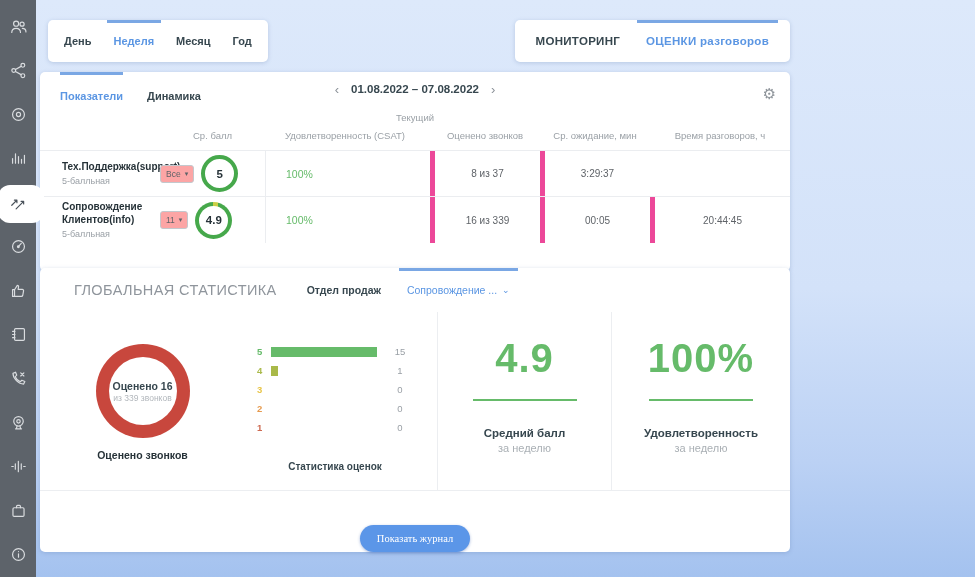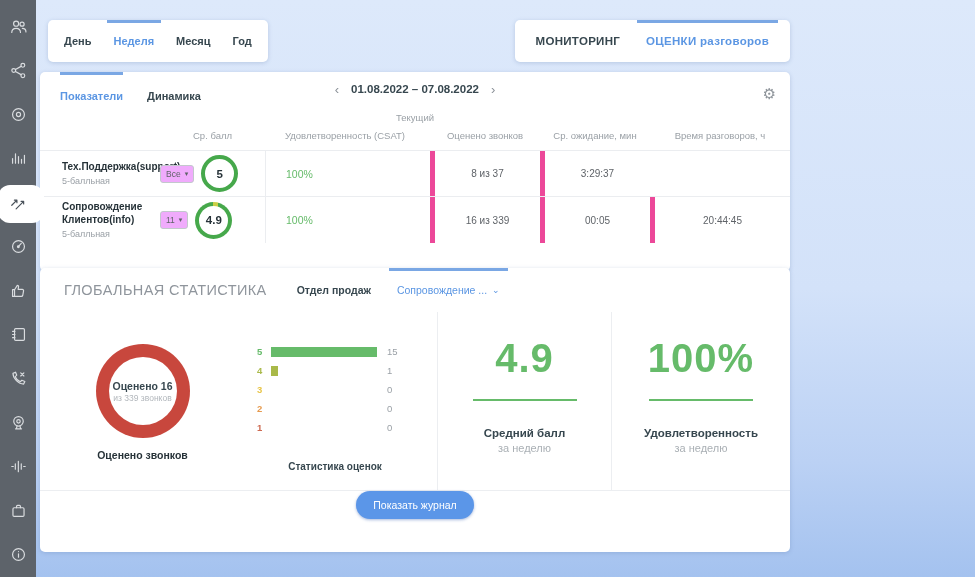--- a/index.html
+++ b/index.html
@@ -40,62 +40,62 @@
   .trow { display:grid; grid-template-columns:120px 105px 165px 110px 110px 140px; }
   .thead { height:31px; border-bottom:1px solid #ebedf0; }
   .th { font-size:9.5px; color:#9aa0a6; display:flex; align-items:center; justify-content:center; white-space:nowrap; }
   .th.left { justify-content:flex-start; padding-left:20px; }
   .tdrow { height:46px; }
   .tdrow.first { border-bottom:1px solid #ebedf0; }
   .name-cell { padding-left:22px; display:flex; flex-direction:column; justify-content:center; }
   .row-name { font-size:10px; font-weight:700; color:#263238; line-height:1.25; }
   .row-scale { font-size:9px; color:#9aa0a6; margin-top:3px; }
   .score-cell { display:flex; align-items:center; gap:7px; }
-  .mini-select { border:1px solid #c3c8cd; border-radius:3px; font-size:8.5px; color:#5f6368; padding:3px 5px; background:#f0abfc; display:flex; align-items:center; gap:4px; cursor:pointer; }
+  .mini-select { border:1px solid #c3c8cd; border-radius:3px; font-size:8.5px; color:#5f6368; padding:3px 5px; background:#fca5a5; display:flex; align-items:center; gap:4px; cursor:pointer; }
   .mini-select .sel-caret { font-size:7px; color:#5f6368; }
   .ring { width:37px; height:37px; border-radius:50%; display:flex; align-items:center; justify-content:center; font-size:11.5px; font-weight:700; color:#263238; flex:0 0 auto; }
   .ring.solid { border:4px solid #46a84b; }
   .ring.conic { background:conic-gradient(#c9cf45 0deg 16deg,#46a84b 16deg 360deg); position:relative; }
   .ring.conic::before { content:""; position:absolute; inset:4px; background:#fff; border-radius:50%; }
   .ring.conic span { position:relative; }
   .csat-cell { display:flex; align-items:center; padding-left:20px; font-size:10.5px; color:#66bb6a; border-left:1px solid #ebedf0; }
   .num-cell { display:flex; align-items:center; justify-content:center; font-size:10px; color:#5f6368; border-left:5px solid #ec4899; }
 
   
   .stats-card { left:40px; top:268px; width:750px; height:284px; }
-  .stats-header { height:44px; display:flex; align-items:stretch; padding:0 24px;text-align:right; }
+  .stats-header { height:44px; display:flex; align-items:stretch; padding:0 34px;text-align:right; }
   .stats-title { font-size:14.5px; color:#8f959c; letter-spacing:.4px; align-self:center; margin-right:30px; }
   .stats-tab { position:relative; display:flex; align-items:center; font-size:10.5px; font-weight:700; color:#37474f; margin-right:26px; cursor:pointer; }
   .stats-tab.active { color:#5b96e3; font-weight:400; }
   .stats-tab.active::before { content:""; position:absolute; top:0; left:-8px; right:-8px; height:3px; background:#7aa7e4; }
   .stats-tab .tab-caret { font-size:9px; margin-left:5px; color:#5b96e3; }
   .stats-body { position:absolute; top:44px; left:0; right:0; bottom:62px; display:flex; }
   .donut-block { width:205px; }
   .donut { width:94px; height:94px; border-radius:50%; background:#c8473d; position:relative; margin:32px auto 0; }
   .donut::before { content:""; position:absolute; inset:13px; background:#fff; border-radius:50%; }
   .donut-center { position:absolute; inset:0; display:flex; flex-direction:column; align-items:center; justify-content:center; }
   .donut-line1 { font-size:10.5px; font-weight:700; color:#37474f; }
   .donut-line2 { font-size:8.5px; color:#b2b7bc; margin-top:1px; }
   .donut-label { text-align:center; font-size:10.5px; font-weight:700; color:#263238; margin-top:11px; }
   .bar-block { width:192px; padding:0 24px 0 12px; }
   .bars { margin-top:30px; }
   .bar-row { display:flex; align-items:center; height:19px; }
   .bar-cat { width:14px; font-size:9.5px; font-weight:700; }
   .bar-track { flex:1; }
   .bar { height:10px; }
-  .bar-val { width:26px; font-size:9.5px; color:#9aa0a6; text-align:left; }
+  .bar-val { width:26px; font-size:9.5px; color:#9aa0a6; text-align:center; }
   .bar-title { text-align:center; font-size:10px; font-weight:700; color:#37474f; margin-top:24px; white-space:nowrap; }
   .big-block { display:flex; flex-direction:column; align-items:center; border-left:1px solid #eceef1; }
   .big-block.avg { width:174px; }
   .big-block.sat { flex:1; }
   .big-num { font-size:40px; font-weight:700; color:#66bb6a; margin-top:24px; letter-spacing:1px; }
   .big-rule { width:104px; height:2px; background:#66bb6a; margin-top:18px; }
   .big-label { font-size:11.5px; font-weight:700; color:#37474f; margin-top:26px; }
   .big-sub { font-size:11px; color:#aab0b5; margin-top:3px; }
-  .stats-footer { position:absolute; left:0; right:0; bottom:0; height:62px; border-top:1px solid #eceef1; display:flex; align-items:flex-start; justify-content:center; }
+  .stats-footer { position:absolute; left:0; right:0; bottom:0; height:62px; border-top:1px solid #eceef1; display:flex; align-items:flex-end; justify-content:center;font-family:Liberation Serif, serif; }
   .journal-btn { background:#5b96e8; color:#fff; border:none; border-radius:15px; padding:8px 17px; font-size:10.5px; font-family:inherit; cursor:pointer; box-shadow:0 1px 3px rgba(60,100,180,.45); }
 </style>
 </head>
 <body>
 
 <div class="screen">
 
   <div class="sidebar">
     <div class="side-item">
       <span><svg viewBox="0 0 24 24" width="19" height="19">

